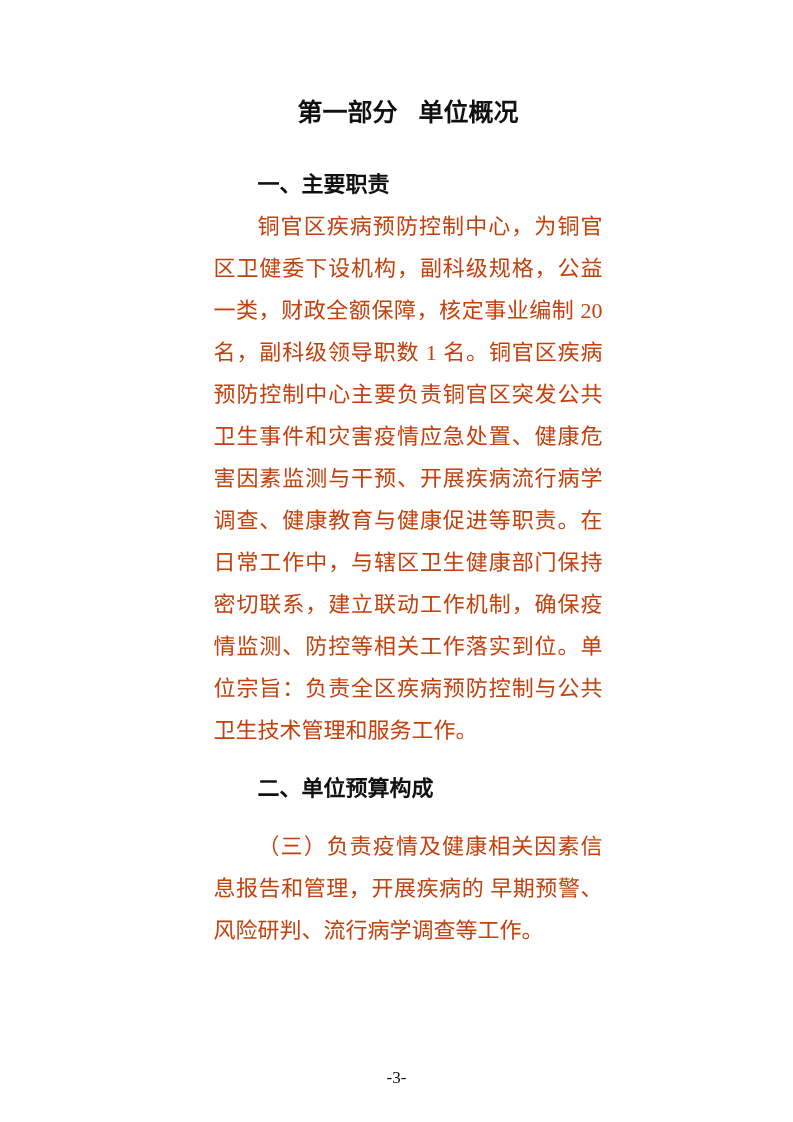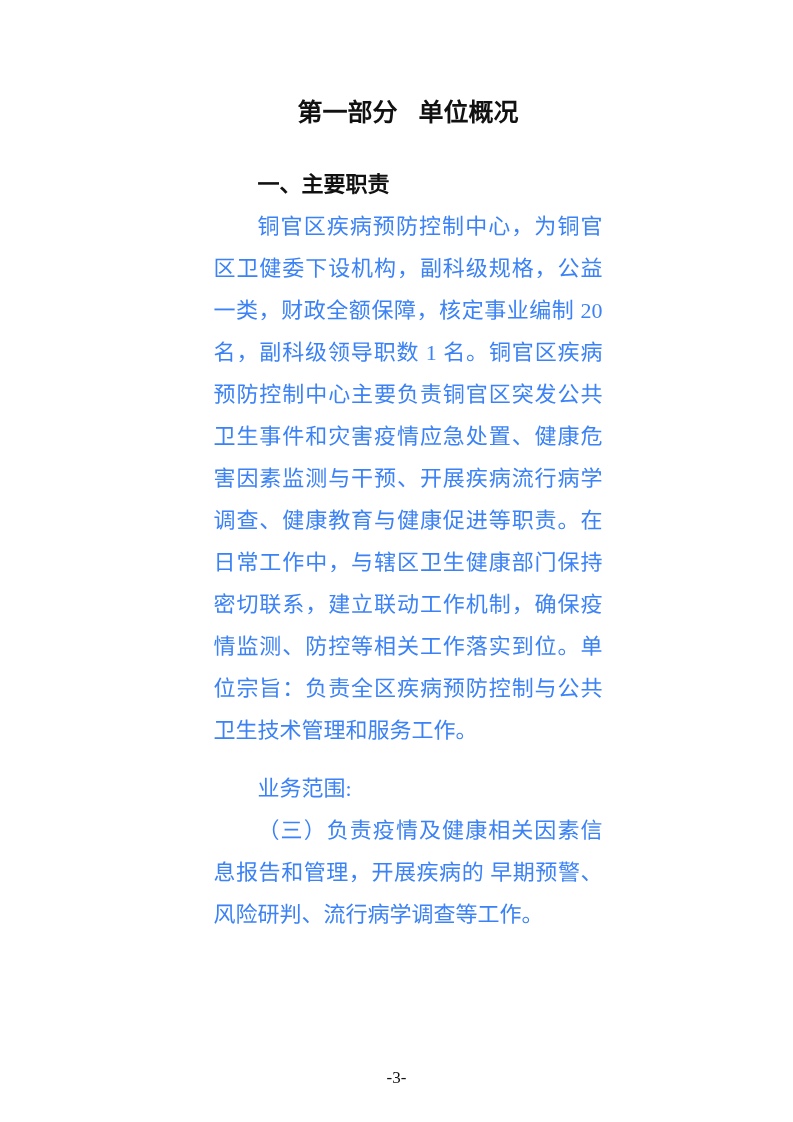--- a/index.html
+++ b/index.html
@@ -42,21 +42,21 @@
   }
   .body-para {
     margin: 0;
     font-family: "Liberation Serif", "DejaVu Serif", serif;
     font-size: 22px;
     font-weight: 400;
     line-height: 42px;
     text-indent: 2em;
     text-align: justify;
     text-justify: inter-ideograph;
-    color: #3b82f6;
+    color: #c2410c;
   }
   .page-number {
     position: absolute;
     left: 0;
     right: 0;
     top: 1068px;
     text-align: center;
     font-family: "Liberation Serif", "DejaVu Serif", serif;
     font-size: 17px;
     color: #141414;
@@ -68,22 +68,22 @@
 <div class="page">
 
   <h1 class="doc-title">第一部分 单位概况</h1>
 
   <section>
     <h2 class="sec-heading">一、主要职责</h2>
     <p class="body-para">铜官区疾病预防控制中心，为铜官区卫健委下设机构，副科级规格，公益一类，财政全额保障，核定事业编制 20 名，副科级领导职数 1 名。铜官区疾病预防控制中心主要负责铜官区突发公共卫生事件和灾害疫情应急处置、健康危害因素监测与干预、开展疾病流行病学调查、健康教育与健康促进等职责。在日常工作中，与辖区卫生健康部门保持密切联系，建立联动工作机制，确保疫情监测、防控等相关工作落实到位。单位宗旨：负责全区疾病预防控制与公共卫生技术管理和服务工作。</p>
   </section>
 
   <section>
+    <h2 class="sec-heading">二、单位预算构成</h2>
   </section>
 
   <section>
-    <p class="body-para">业务范围:</p>
     <p class="body-para">（三）负责疫情及健康相关因素信息报告和管理，开展疾病的 早期预警、风险研判、流行病学调查等工作。</p>
   </section>
 
   <div class="page-number">-3-</div>
 
 </div>
 
 </body></html>

